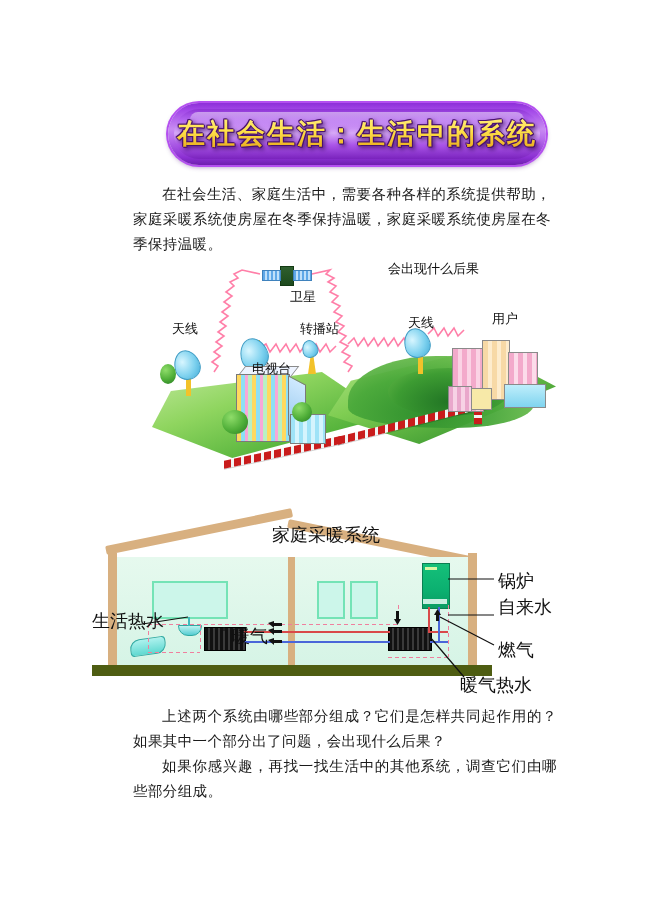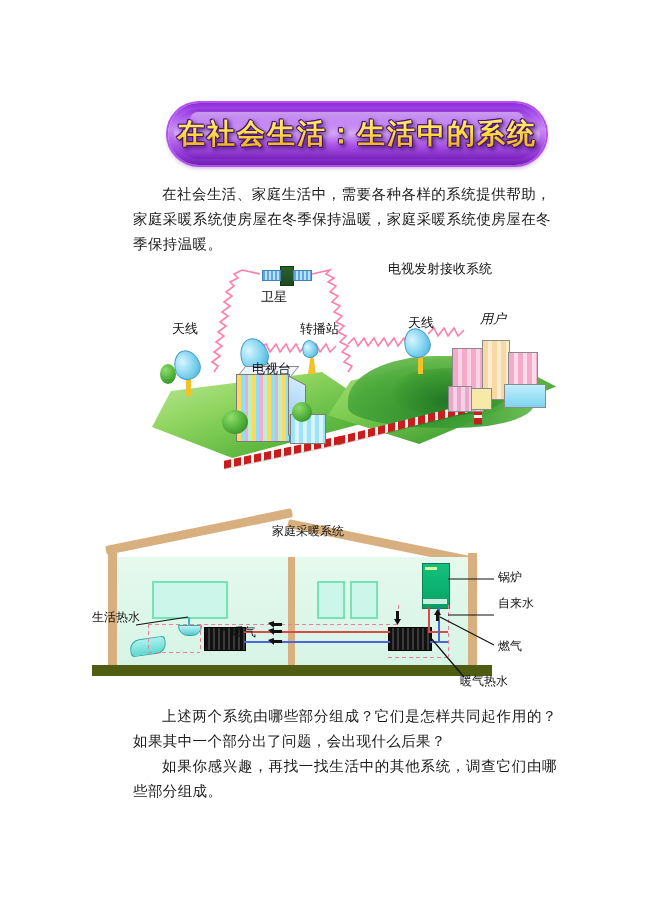--- a/index.html
+++ b/index.html
@@ -47,25 +47,25 @@
   }
   #para-intro{left:133px;top:182px;width:418px;text-indent:2em;}
   #para-q1{left:133px;top:704px;width:424px;text-indent:2em;}
   #para-q2{left:133px;top:754px;width:424px;text-indent:2em;}
 
   
   .fig1{position:absolute;left:152px;top:252px;width:400px;height:215px;}
   .fig1 .lbl{position:absolute;font-size:13px;color:#111;white-space:nowrap;
              font-family:"DejaVu Sans","Liberation Sans",sans-serif;}
   .f1-title{left:236px;top:8px;font-size:13.5px;}
-  .f1-sat{left:109px;top:36px;}
+  .f1-sat{left:138px;top:36px;}
   .f1-ant-l{left:20px;top:68px;}
   .f1-relay{left:148px;top:68px;}
   .f1-ant-r{left:256px;top:62px;}
-  .f1-user{left:328px;top:58px;font-style:italic;}
+  .f1-user{left:340px;top:58px;}
   .f1-tv{left:100px;top:108px;}
 
   
   .plate{position:absolute;}
   .plate-l{left:0px;top:120px;width:236px;height:86px;
     background:linear-gradient(160deg,#bfe89a 0%,#8fd55f 35%,#53b23a 75%,#2f8a2a 100%);
     clip-path:polygon(8% 22%,72% 0%,100% 52%,34% 100%,0% 64%);}
   .plate-r{left:176px;top:96px;width:228px;height:96px;
     background:linear-gradient(160deg,#b7e58f 0%,#7fcd52 40%,#3f9c32 80%,#277a24 100%);
     clip-path:polygon(10% 34%,68% 0%,100% 40%,40% 100%,0% 70%);}
@@ -116,21 +116,21 @@
     background:radial-gradient(ellipse at 35% 35%,#d8f6ff 0%,#7fd2ef 55%,#3fa9d6 100%);
     border:1px solid #3f9cc4;transform:rotate(-18deg);}
   .mast{position:absolute;background:#f2c22a;}
 
   
   .tree{position:absolute;border-radius:50%;
     background:radial-gradient(circle at 35% 30%,#8fdd6a 0%,#4fae38 55%,#267a22 100%);}
 
   
   .fig2{position:absolute;left:92px;top:505px;width:470px;height:190px;}
-  .fig2 .lbl{position:absolute;font-size:12px;color:#111;white-space:nowrap;}
+  .fig2 .lbl{position:absolute;font-size:18px;color:#111;white-space:nowrap;}
   .f2-title{left:180px;top:18px;font-size:13.5px;}
   .f2-boiler{left:406px;top:64px;text-align:right;}
   .f2-tap{left:406px;top:90px;}
   .f2-gas{left:406px;top:133px;}
   .f2-hotwater{left:0px;top:104px;}
   .f2-radiator{left:140px;top:119px;}
   .f2-heatwater{left:368px;top:168px;}
 
   .roof-l{position:absolute;left:14px;top:41px;width:190px;height:9px;
     background:#d8b080;transform:rotate(-11.5deg);transform-origin:left center;
@@ -242,21 +242,21 @@
     <div class="tree" style="left:70px;top:158px;width:26px;height:24px;"></div>
     <div class="tree" style="left:140px;top:150px;width:20px;height:20px;"></div>
 
     <div class="ub ub1"></div>
     <div class="ub ub2"></div>
     <div class="ub ub3"></div>
     <div class="ub ub4"></div>
     <div class="ub ub5"></div>
     <div class="ub ub6"></div>
 
-    <div class="lbl f1-title">电视发射接收系统</div>
+    <div class="lbl f1-title">会出现什么后果</div>
     <div class="lbl f1-sat">卫星</div>
     <div class="lbl f1-ant-l">天线</div>
     <div class="lbl f1-relay">转播站</div>
     <div class="lbl f1-ant-r">天线</div>
     <div class="lbl f1-user">用户</div>
     <div class="lbl f1-tv">电视台</div>
   </div>
 
   <div class="fig2">
 

